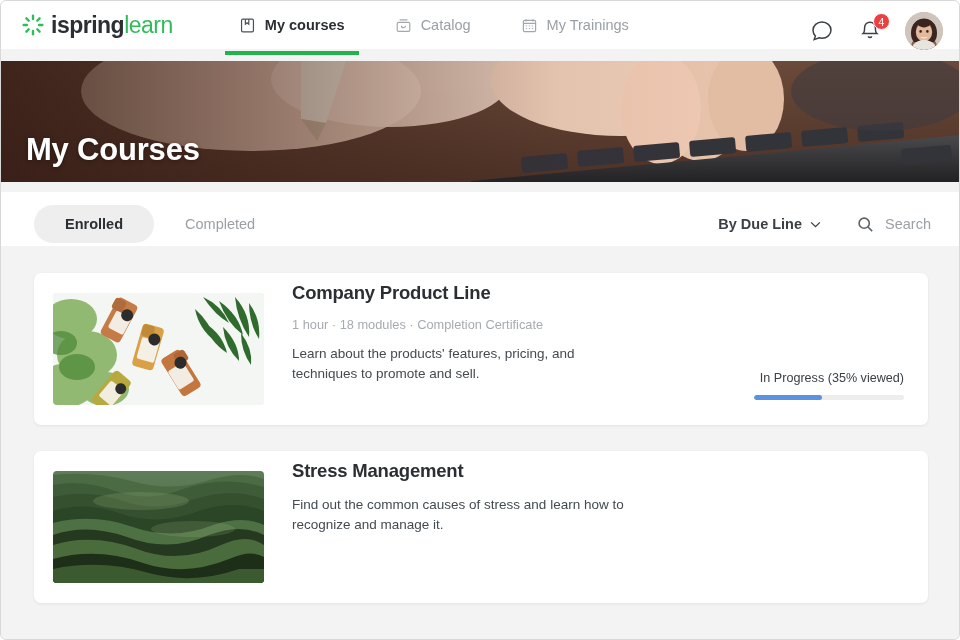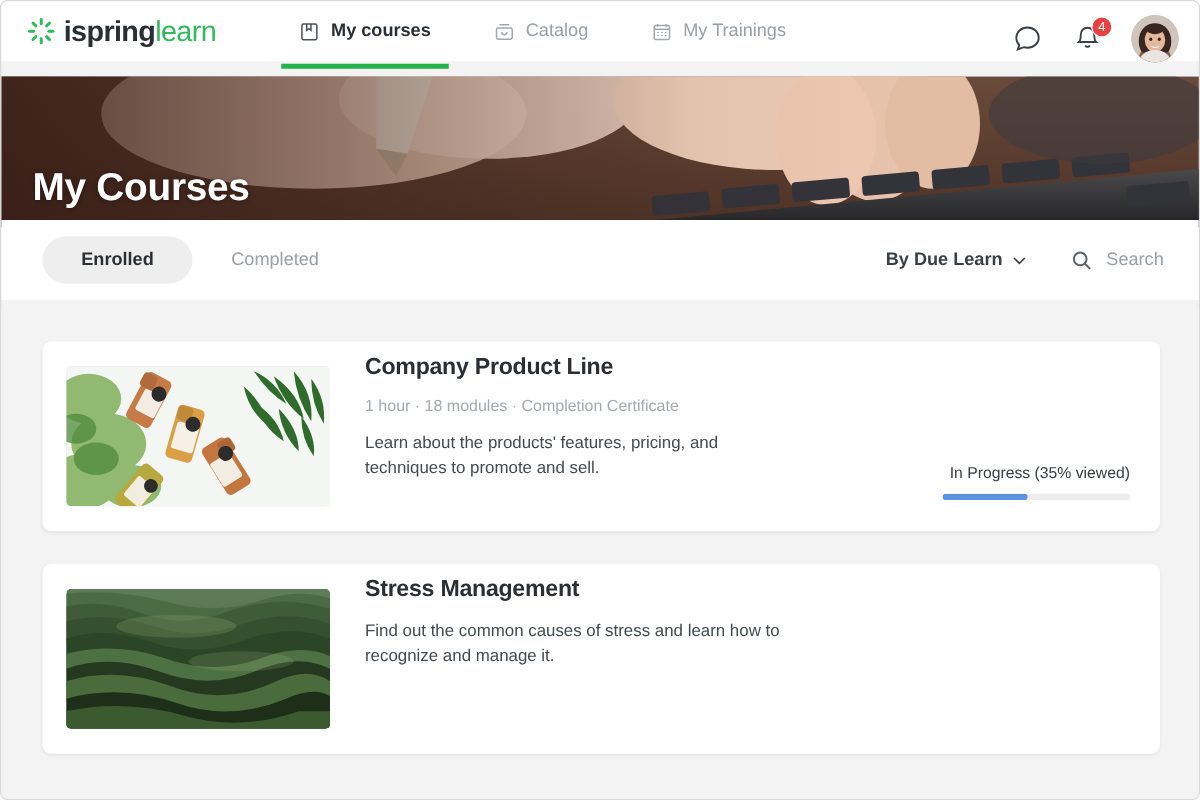--- a/index.html
+++ b/index.html
@@ -80,21 +80,21 @@
   }
   .hero-title {
     position: absolute; left: 25px; bottom: 14px;
     font-size: 31px; font-weight: bold; color: #ffffff;
     letter-spacing: -0.2px;
     text-shadow: 0 1px 4px rgba(0,0,0,0.35);
   }
 
   
   .filterbar {
-    position: absolute; top: 175px; left: 0;
+    position: absolute; top: 191px; left: 0;
     width: 960px; height: 64px;
     background: #ffffff;
     display: flex; align-items: center;
   }
   .pill {
     margin-left: 33px;
     padding: 11px 31px;
     background: #eeeeee; border-radius: 22px;
     font-size: 14.5px; font-weight: bold; color: #2b2f33;
     cursor: pointer;
@@ -298,21 +298,21 @@
   </div>
 
   <div class="filterbar">
 
     <div class="pill">Enrolled</div>
     <div class="plain-tab">Completed</div>
 
     <div class="filter-right">
 
       <div class="sort">
-        <span>By Due Learn</span>
+        <span>By Due Line</span>
         <svg class="chev" viewBox="0 0 12 8" fill="none" stroke="#3a4046" stroke-width="1.5">
           <path d="M1 1.6 L6 6.4 L11 1.6"></path>
         </svg>
       </div>
 
       <div class="search">
         <svg class="search-ico" viewBox="0 0 18 18" fill="none" stroke="#5d6469" stroke-width="1.7">
           <circle cx="7.6" cy="7.6" r="5.4"></circle>
           <path d="M11.6 11.6 L16 16"></path>
         </svg>

